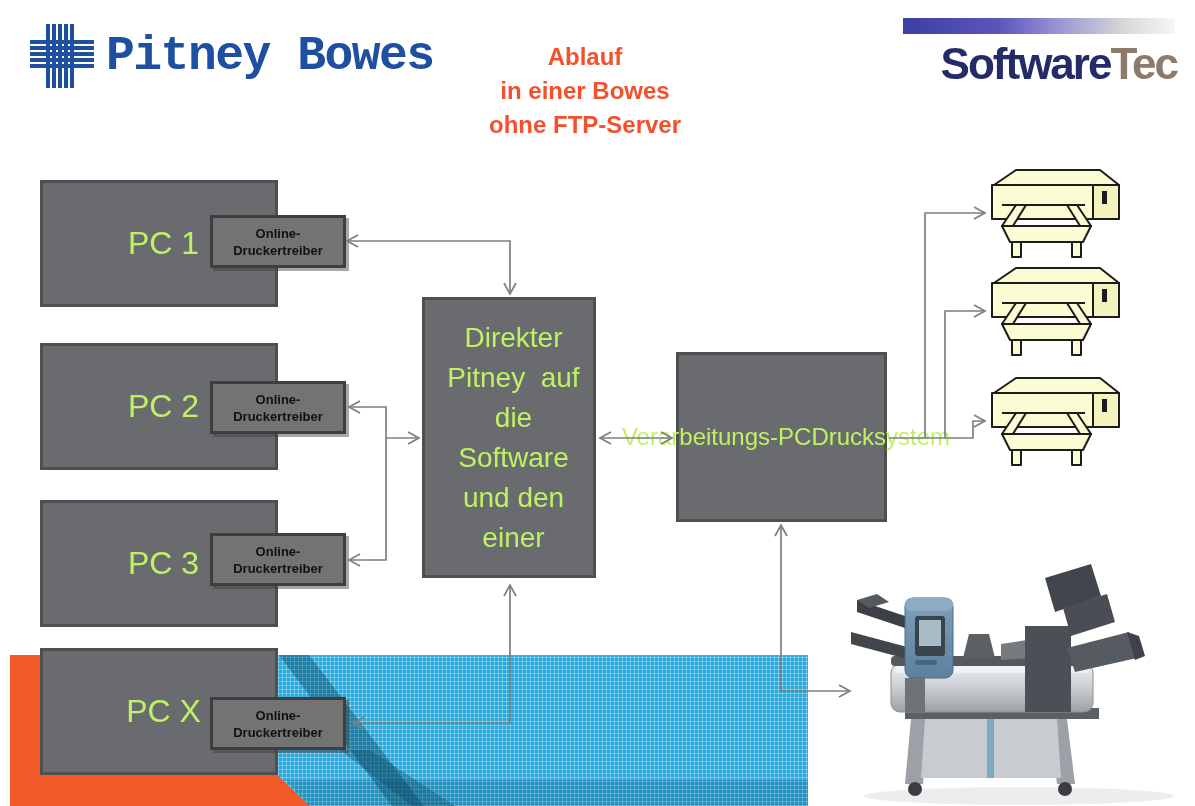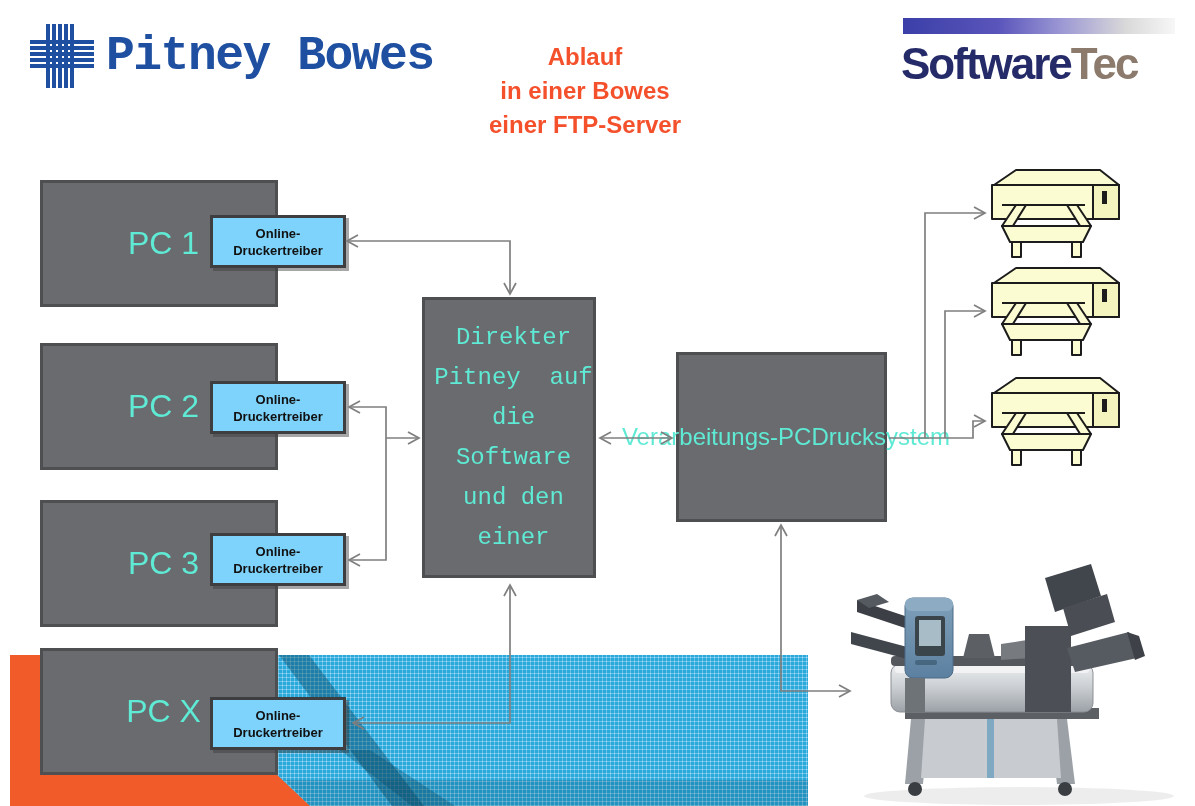--- a/index.html
+++ b/index.html
@@ -5,36 +5,36 @@
   html,body{margin:0;padding:0;background:#ffffff;}
   #slide{
     position:relative;width:1195px;height:806px;background:#ffffff;overflow:hidden;
     font-family:"Liberation Sans", sans-serif;
   }
   
   #pb-logo{position:absolute;left:30px;top:24px;display:flex;align-items:center;gap:12px;}
   #pb-logo .pb-text{font-size:48px;font-weight:700;color:#1F4FA0;letter-spacing:-1.5px;line-height:64px;font-family:Liberation Mono, monospace;}
   #slide-title{position:absolute;left:430px;top:40px;width:310px;text-align:center;
     color:#F4502B;font-weight:700;font-size:24px;line-height:34px;}
-  #st-logo{position:absolute;left:901px;top:18px;width:276px;}
+  #st-logo{position:absolute;left:901px;top:18px;width:276px;text-align:right;}
   #st-bar{height:16px;width:272px;margin-left:2px;
     background:linear-gradient(90deg,#3b3fa8 0%,#5a55bb 35%,#9b97d4 58%,#d9d9d9 82%,#f7f7f7 100%);}
   #st-text{font-size:44px;font-weight:700;letter-spacing:-2px;line-height:52px;margin-top:4px;}
   #st-text .st-software{color:#252B69;}
   #st-text .st-tec{color:#8C7B6D;}
   
   .gray-box{position:absolute;background:#6A6B6E;border:3px solid #4E4F51;box-sizing:border-box;
-    display:flex;align-items:center;justify-content:center;color:#5eead4;z-index:3;padding-left:9px;}
+    display:flex;align-items:center;justify-content:center;color:#bef264;z-index:3;padding-left:9px;}
   .pc-box{left:40px;width:238px;height:127px;font-size:32px;}
   #central-box{left:422px;top:297px;width:174px;height:281px;flex-direction:column;z-index:3;}
-  #central-box .cline{display:block;font-size:24px;line-height:40px;text-align:center;white-space:pre-wrap;font-family:Liberation Mono, monospace;}
+  #central-box .cline{display:block;font-size:28px;line-height:40px;text-align:center;white-space:pre-wrap;}
   #processing-box{left:676px;top:352px;width:211px;height:170px;flex-direction:row;}
   #processing-box .pline{display:block;font-size:24px;line-height:38px;text-align:center;}
   
-  .driver-box{position:absolute;left:210px;width:136px;height:53px;background:#7dd3fc;
+  .driver-box{position:absolute;left:210px;width:136px;height:53px;background:#737373;
     border:3px solid #3E3E40;box-sizing:border-box;z-index:4;
     display:flex;flex-direction:column;align-items:center;justify-content:center;
     box-shadow:3px 3px 0 rgba(60,60,60,0.45);}
   .driver-box span{display:block;font-size:13px;font-weight:600;color:#111;line-height:17px;text-align:center;}
   
   #band{position:absolute;left:10px;top:655px;width:798px;height:151px;z-index:1;
     background-color:#29A8DC;
     background-image:
       repeating-linear-gradient(0deg, rgba(255,255,255,.33) 0 1px, rgba(255,255,255,0) 1px 4px),
       repeating-linear-gradient(90deg, rgba(255,255,255,.33) 0 1px, rgba(255,255,255,0) 1px 4px);
@@ -94,21 +94,21 @@
           <rect x="34" y="0" width="4" height="64"></rect>
         <rect x="40" y="0" width="4" height="64"></rect>
       </g>
     </svg>
     <span class="pb-text">Pitney Bowes</span>
   </div>
 
   <div id="slide-title">
     <div>Ablauf</div>
     <div>in einer Bowes</div>
-    <div>einer FTP-Server</div>
+    <div>ohne FTP-Server</div>
   </div>
 
   <div id="st-logo">
     <div id="st-bar"></div>
     <div id="st-text">
       <span class="st-software">Software</span><span class="st-tec">Tec</span>
     </div>
   </div>
 
   <div id="band">

